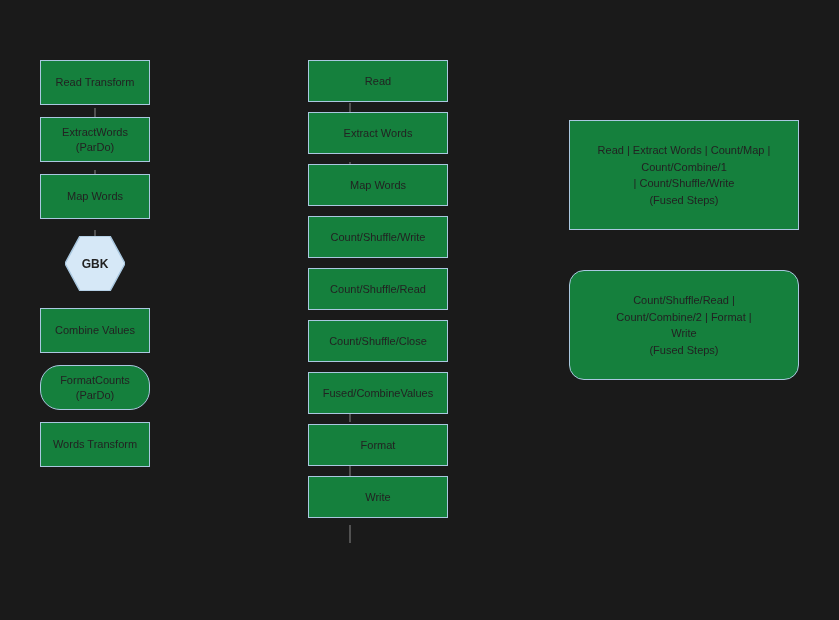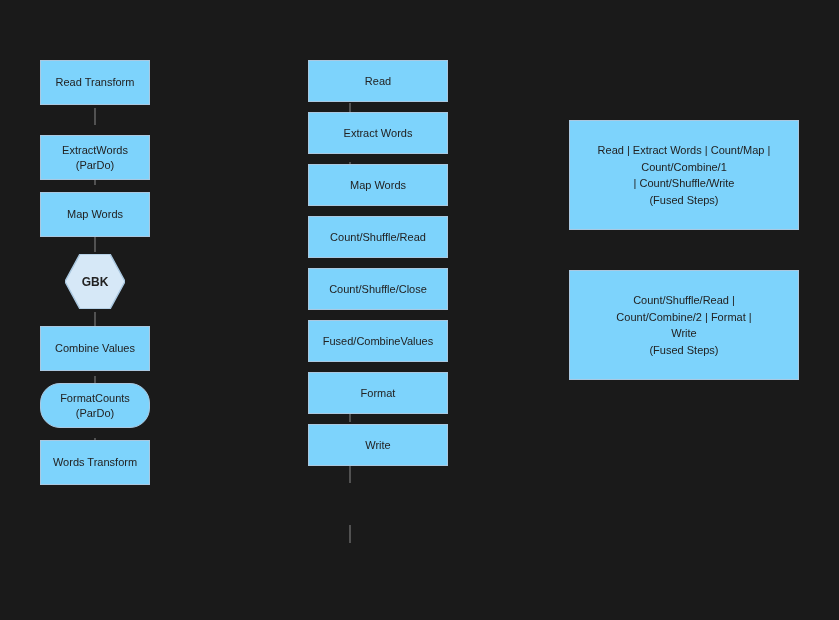--- a/index.html
+++ b/index.html
@@ -26,21 +26,21 @@
       position: absolute;
       left: 40px;
       top: 60px;
       display: flex;
       flex-direction: column;
       gap: 12px;
       align-items: center;
     }
 
     .box {
-      background: #7dd3fc;
+      background: #15803d;
       border: 1px solid #aac8e0;
       display: flex;
       align-items: center;
       justify-content: center;
       text-align: center;
       line-height: 1.3;
     }
 
     .left-box {
       width: 110px;
@@ -115,21 +115,21 @@
     <line x1="350" y1="344" x2="350" y2="362" stroke="#888" stroke-width="1"></line>
     <line x1="350" y1="404" x2="350" y2="422" stroke="#888" stroke-width="1"></line>
     <line x1="350" y1="464" x2="350" y2="483" stroke="#888" stroke-width="1"></line>
     <line x1="350" y1="525" x2="350" y2="543" stroke="#888" stroke-width="1"></line>
   </svg>
 
   <div class="left-col">
     <div class="box left-box">
       <span>Read Transform</span>
     </div>
-    <div class="box left-box" style="white-space:pre-line;margin-top:18px;">
+    <div class="box left-box" style="white-space:pre-line;">
       <span>ExtractWords<br>(ParDo)</span>
     </div>
     <div class="box left-box">
       <span>Map Words</span>
     </div>
 
     <div style="display:flex;align-items:center;justify-content:center;width:110px;height:65px;">
       <div style="position:relative;width:60px;height:55px;">
         <svg width="60" height="55" viewBox="0 0 60 55">
           <polygon points="15,0 45,0 60,27.5 45,55 15,55 0,27.5" fill="#d6e8f7" stroke="#aac8e0" stroke-width="1.5"></polygon>
@@ -152,38 +152,41 @@
     <div class="box mid-box">
       <span>Read</span>
     </div>
     <div class="box mid-box">
       <span>Extract Words</span>
     </div>
     <div class="box mid-box">
       <span>Map Words</span>
     </div>
     <div class="box mid-box">
+      <span>Count/Shuffle/Write</span>
+    </div>
+    <div class="box mid-box">
       <span>Count/Shuffle/Read</span>
     </div>
     <div class="box mid-box">
       <span>Count/Shuffle/Close</span>
     </div>
     <div class="box mid-box">
       <span>Fused/CombineValues</span>
     </div>
     <div class="box mid-box">
       <span>Format</span>
     </div>
     <div class="box mid-box">
       <span>Write</span>
     </div>
   </div>
 
   <div class="right-col">
     <div class="box right-box" style="text-align:center;">
       <span>Read | Extract Words | Count/Map | Count/Combine/1<br>| Count/Shuffle/Write<br>(Fused Steps)</span>
     </div>
-    <div class="box right-box" style="">
+    <div class="box right-box" style="border-radius:15px;">
       <span>Count/Shuffle/Read | Count/Combine/2 | Format |<br>Write<br>(Fused Steps)</span>
     </div>
   </div>
 
 </div>
 
 </body></html>

